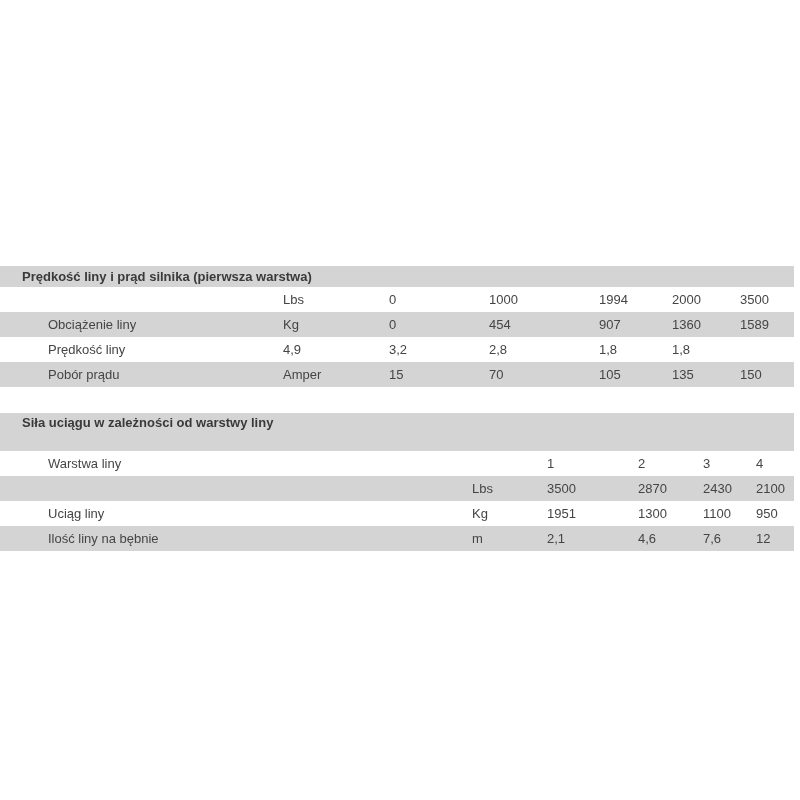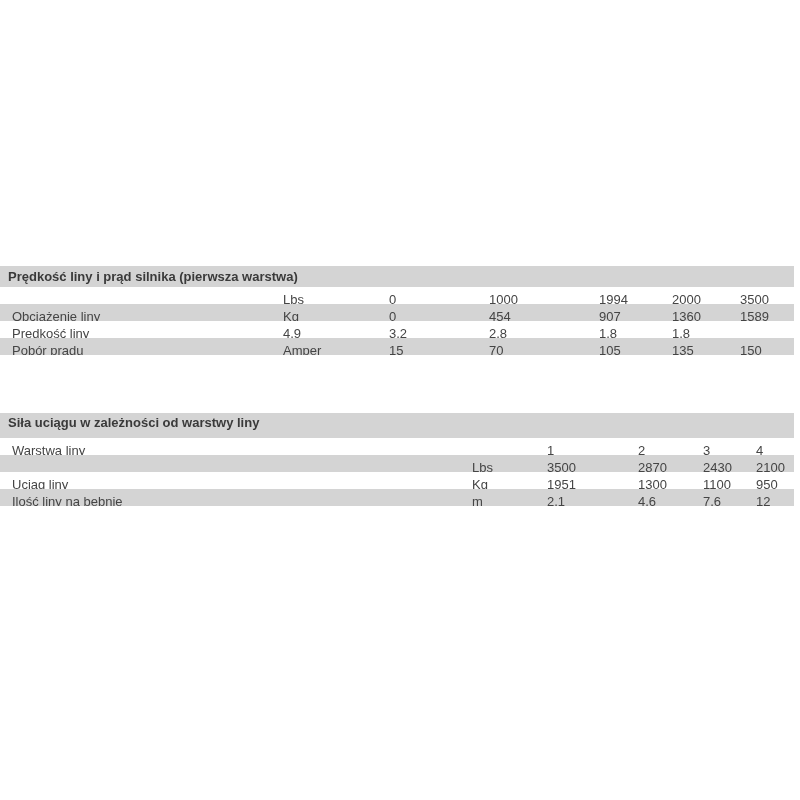--- a/index.html
+++ b/index.html
@@ -5,33 +5,33 @@
   html,body{margin:0;padding:0;background:#ffffff;}
   .page{
     position:relative;width:800px;height:800px;background:#ffffff;overflow:hidden;
     font-family:"Liberation Sans","DejaVu Sans",sans-serif;
   }
   .spec-table{position:absolute;left:0;width:794px;}
   #t1{top:266px;}
   #t2{top:413px;}
   .table-header{
     background:#d4d4d4;color:#3a3a3a;font-weight:bold;font-size:13px;
-    padding-left:8px;box-sizing:border-box;white-space:nowrap;
+    padding-left:22px;box-sizing:border-box;white-space:nowrap;
   }
   #t1 .table-header{height:21px;line-height:21px;}
-  #t2 .table-header{height:25px;line-height:20px;}
+  #t2 .table-header{height:38px;line-height:20px;}
   .row{
-    display:grid;height:17px;line-height:25px;font-size:13px;color:#454545;
+    display:grid;height:25px;line-height:25px;font-size:13px;color:#454545;
     background:#ffffff;
   }
   #t1 .row{grid-template-columns:283px 106px 100px 110px 73px 68px 54px;}
   #t2 .row{grid-template-columns:472px 75px 91px 65px 53px 38px;}
   .row.alt{background:#d4d4d4;}
   .cell{overflow:hidden;white-space:nowrap;text-align:left;}
-  .cell.label{padding-left:12px;}
+  .cell.label{padding-left:12px;margin-left:36px;}
 </style>
 </head>
 <body>
 
 <div class="page">
 
   <section class="spec-table" id="t1">
     <div class="table-header">Prędkość liny i prąd silnika (pierwsza warstwa)</div>
 
     <div class="row">

